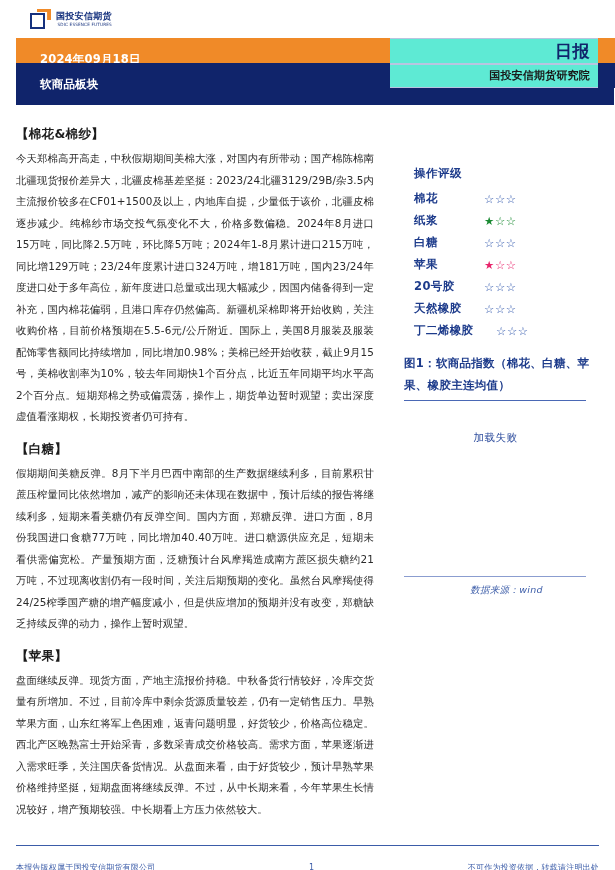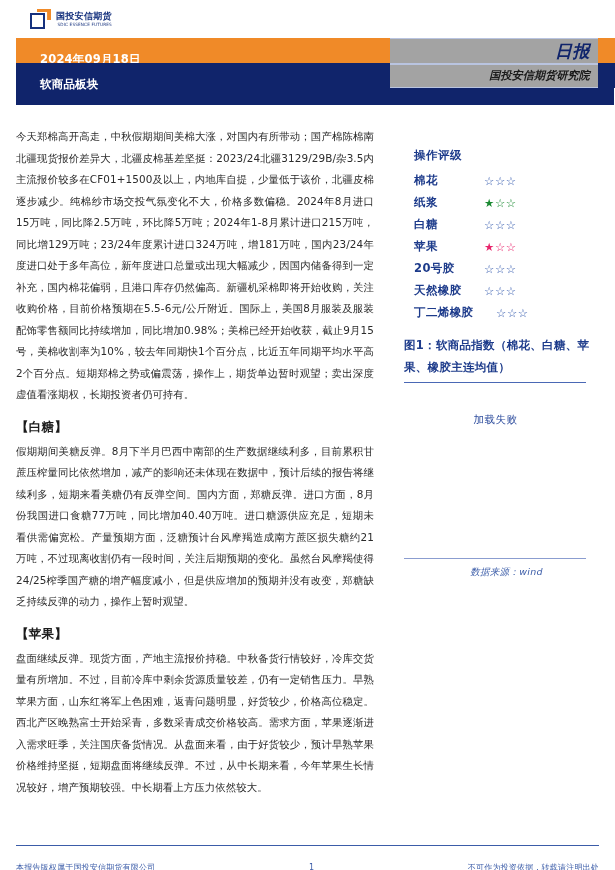--- a/index.html
+++ b/index.html
@@ -97,25 +97,24 @@
     white-space: nowrap;
   }
 
   
   .hdr-right {
     position: absolute;
     left: 390px;
     top: 38px;
     width: 208px;
     height: 50px;
-    background: #a3a3a3;
+    background: #5eead4;
     box-sizing: border-box;
     border-top: 1.5px solid #b9c4e0;
     border-bottom: 1.5px solid #b9c4e0;
-    font-style: italic;
   }
   .hdr-right .divider {
     position: absolute;
     left: 0;
     top: 24px;
     width: 100%;
     height: 1.5px;
     background: #b9c4e0;
   }
   .hdr-right .hdr-title {
@@ -185,21 +184,21 @@
     color: #2b2b2b;
     text-align: justify;
     text-justify: inter-ideograph;
     margin: 0 0 13px 0;
     letter-spacing: 0.1px;
   }
   .sec-block { margin-bottom: 9px; }
 
   
   .rating-wrap {
-    margin-top: 22px;
+    margin-top: 40px;
     padding-left: 26px;
   }
   .rating-head {
     font-size: 11.5px;
     font-weight: bold;
     color: #1d3b8b;
     margin-bottom: 10px;
     letter-spacing: 0.5px;
   }
   .rating-row {
@@ -314,20 +313,21 @@
 
 <div class="hdr-right">
   <div class="divider"></div>
   <div class="hdr-title">日报</div>
   <div class="hdr-sub">国投安信期货研究院</div>
 </div>
 
 <div class="col-left">
 
   <div class="sec-block">
+    <h3 class="sec-title">【棉花&amp;棉纱】</h3>
     <p class="sec-body">今天郑棉高开高走，中秋假期期间美棉大涨，对国内有所带动；国产棉陈棉南北疆现货报价差异大，北疆皮棉基差坚挺：2023/24北疆3129/29B/杂3.5内主流报价较多在CF01+1500及以上，内地库自提，少量低于该价，北疆皮棉逐步减少。纯棉纱市场交投气氛变化不大，价格多数偏稳。2024年8月进口15万吨，同比降2.5万吨，环比降5万吨；2024年1-8月累计进口215万吨，同比增129万吨；23/24年度累计进口324万吨，增181万吨，国内23/24年度进口处于多年高位，新年度进口总量或出现大幅减少，因国内储备得到一定补充，国内棉花偏弱，且港口库存仍然偏高。新疆机采棉即将开始收购，关注收购价格，目前价格预期在5.5-6元/公斤附近。国际上，美国8月服装及服装配饰零售额同比持续增加，同比增加0.98%；美棉已经开始收获，截止9月15号，美棉收割率为10%，较去年同期快1个百分点，比近五年同期平均水平高2个百分点。短期郑棉之势或偏震荡，操作上，期货单边暂时观望；卖出深度虚值看涨期权，长期投资者仍可持有。</p>
   </div>
 
   <div class="sec-block">
     <h3 class="sec-title">【白糖】</h3>
     <p class="sec-body">假期期间美糖反弹。8月下半月巴西中南部的生产数据继续利多，目前累积甘蔗压榨量同比依然增加，减产的影响还未体现在数据中，预计后续的报告将继续利多，短期来看美糖仍有反弹空间。国内方面，郑糖反弹。进口方面，8月份我国进口食糖77万吨，同比增加40.40万吨。进口糖源供应充足，短期未看供需偏宽松。产量预期方面，泛糖预计台风摩羯造成南方蔗区损失糖约21万吨，不过现离收割仍有一段时间，关注后期预期的变化。虽然台风摩羯使得24/25榨季国产糖的增产幅度减小，但是供应增加的预期并没有改变，郑糖缺乏持续反弹的动力，操作上暂时观望。</p>
   </div>
 
   <div class="sec-block">
     <h3 class="sec-title">【苹果】</h3>

